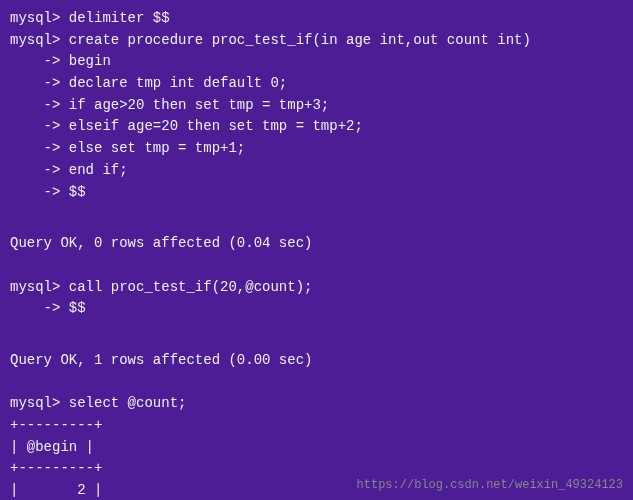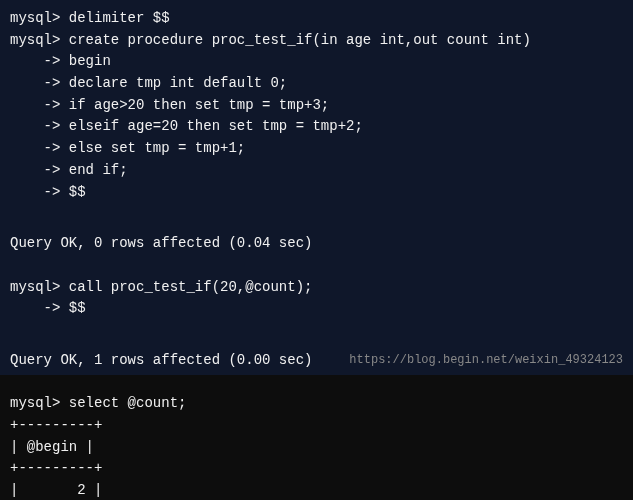--- a/index.html
+++ b/index.html
@@ -13,22 +13,22 @@
       height: 500px;
       background-color: #0d0d0d;
       font-family: 'Courier New', Courier, monospace;
       font-size: 14px;
       color: #f0f0f0;
       overflow: hidden;
     }
 
     .terminal {
       width: 633px;
-      height: 375px;
-      background-color: #0f172a;
+      height: 500px;
+      background-color: #4c1d95;
       padding: 8px 10px;
       position: relative;
     }
 
     .line {
       line-height: 1.55;
       white-space: pre;
       display: block;
     }
 
@@ -87,14 +87,14 @@
     <span class="line continuation">    -&gt; $$</span>
     <span class="line result">Query OK, 1 rows affected (0.00 sec)</span>
     <span class="empty-line"> </span>
     <span class="line prompt">mysql&gt; select @count;</span>
     <span class="line table-border">+---------+</span>
     <span class="line table-data">| @begin |</span>
     <span class="line table-border">+---------+</span>
     <span class="line table-data">|       2 |</span>
 
   </div>
-  <div class="watermark">https://blog.begin.net/weixin_49324123</div>
+  <div class="watermark">https://blog.csdn.net/weixin_49324123</div>
 </div>
 
 </body></html>

